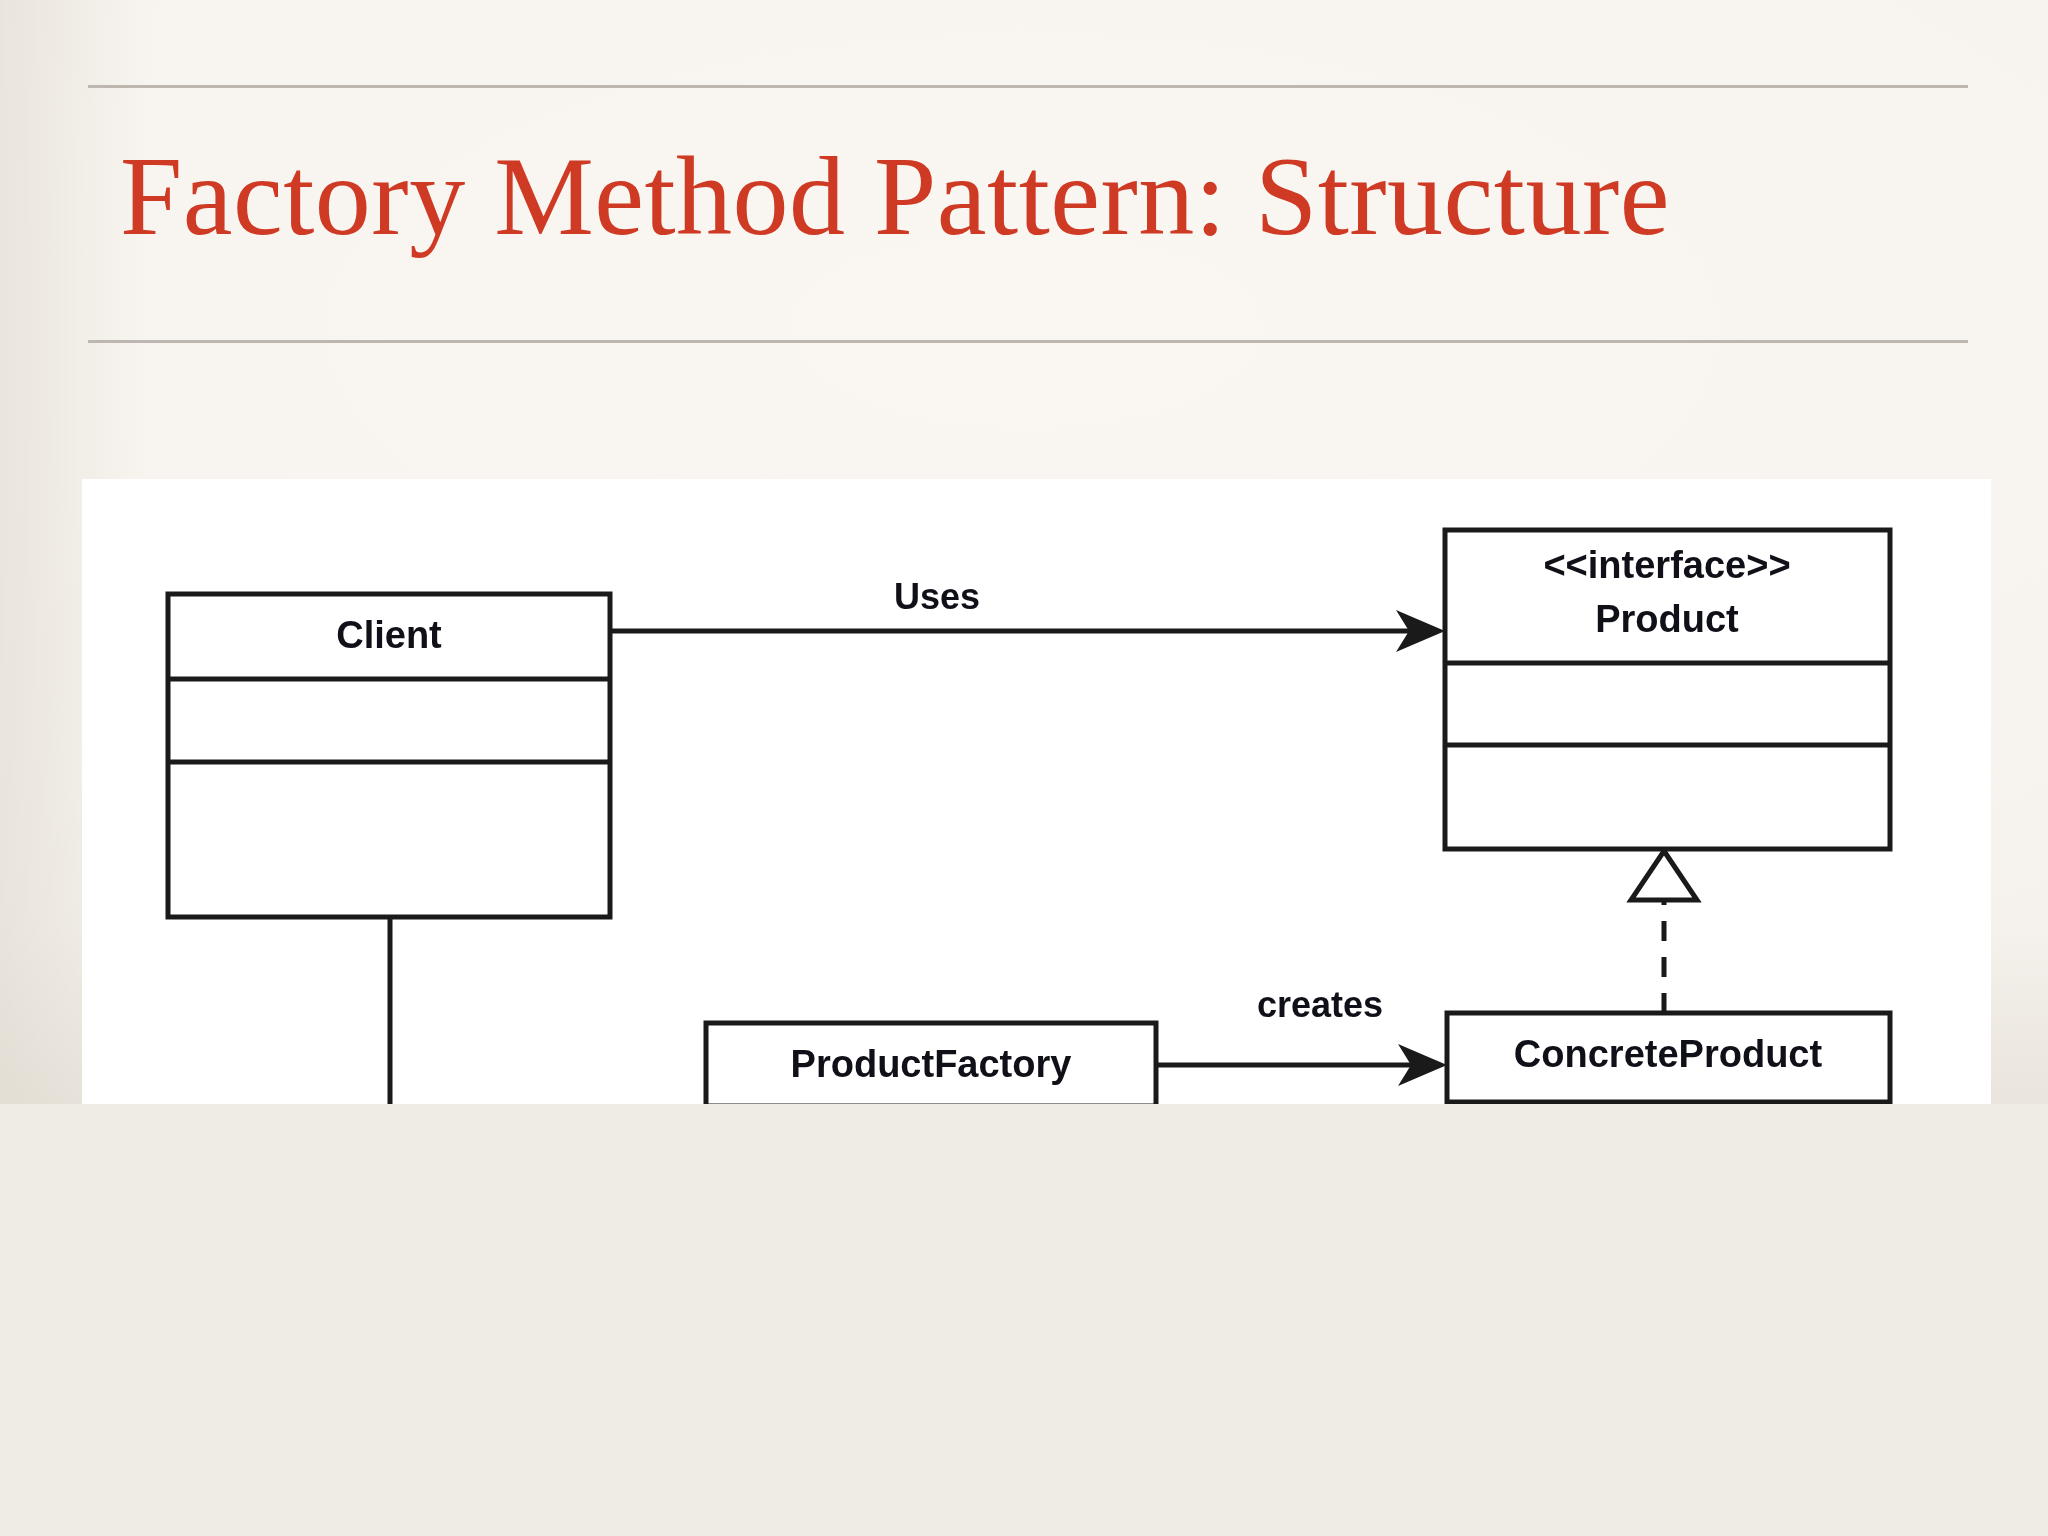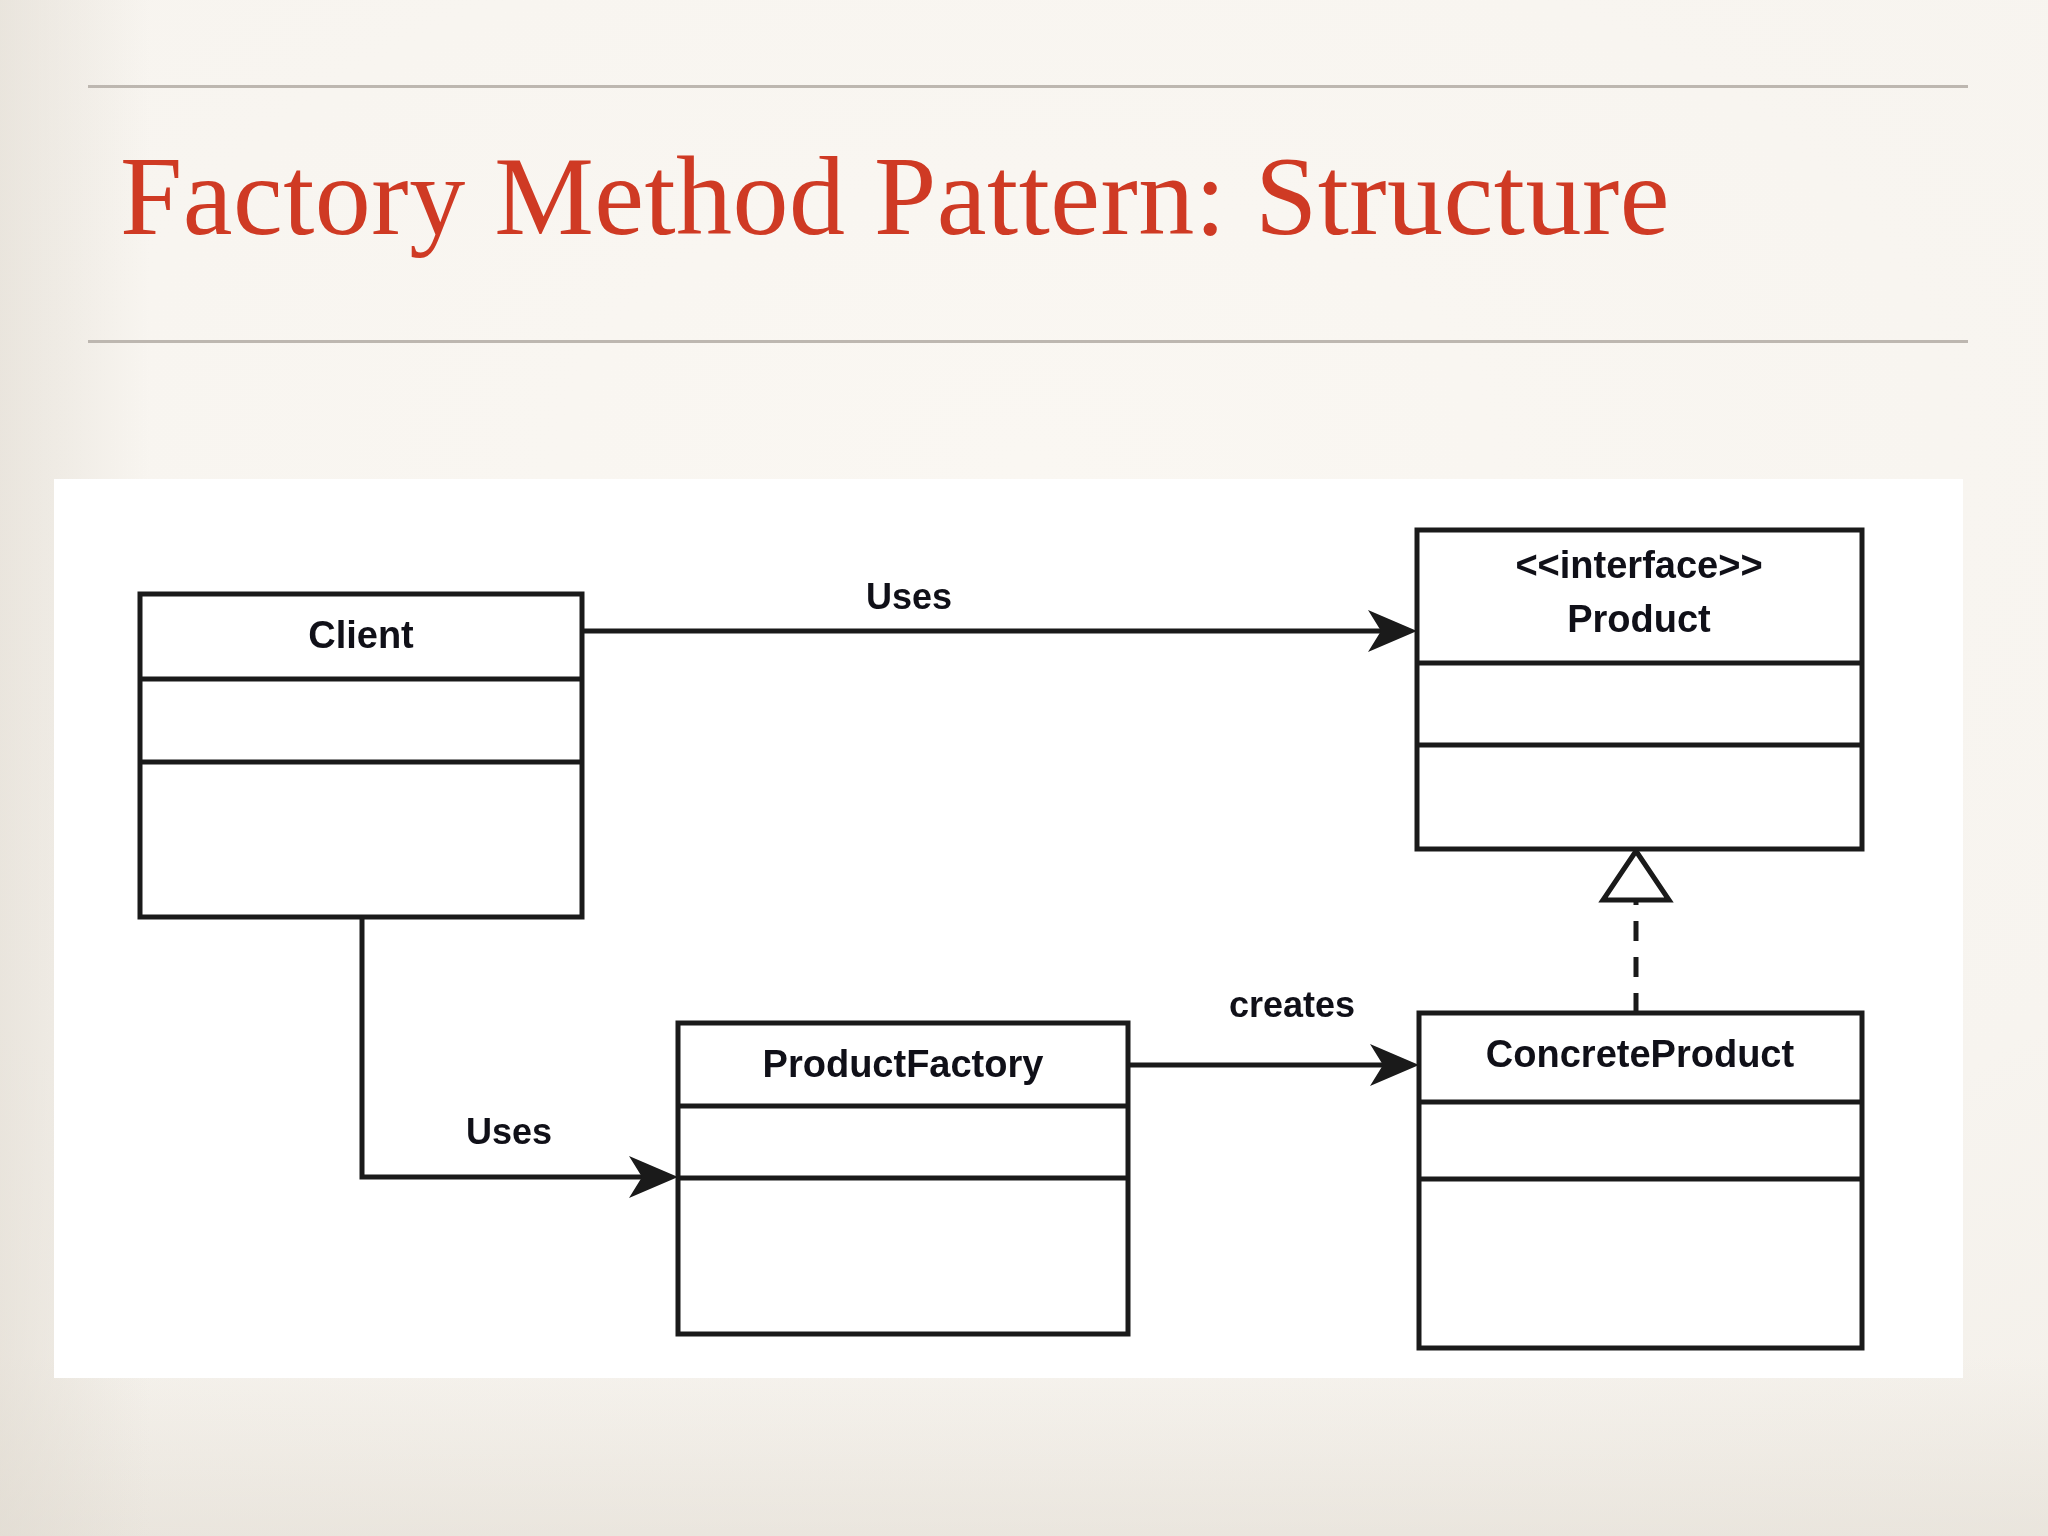--- a/index.html
+++ b/index.html
@@ -3,21 +3,21 @@
 <meta charset="utf-8">
 <style>
   html, body {
     margin: 0;
     padding: 0;
     background: #efece6;
   }
   #slide {
     position: relative;
     width: 2048px;
-    height: 1536px;
+    height: 1104px;
     overflow: hidden;
     background:
       radial-gradient(ellipse 150% 120% at 50% 30%, #FAF7F2 0%, #F7F4EF 45%, #F1EDE6 78%, #E9E4DC 100%);
     font-family: "Liberation Sans", sans-serif;
   }
 
   
   #vignette {
     position: absolute;
     inset: 0;
@@ -47,21 +47,21 @@
     font-size: 112px;
     line-height: 1.0;
     color: #CF3A24;
     letter-spacing: 0.5px;
     white-space: nowrap;
   }
 
   
   #diagram-canvas {
     position: absolute;
-    left: 54px;
+    left: 82px;
     top: 479px;
     width: 1909px;
     height: 899px;
     background: #FFFFFF;
   }
   #uml-svg {
     display: block;
     width: 1909px;
     height: 899px;
   }

